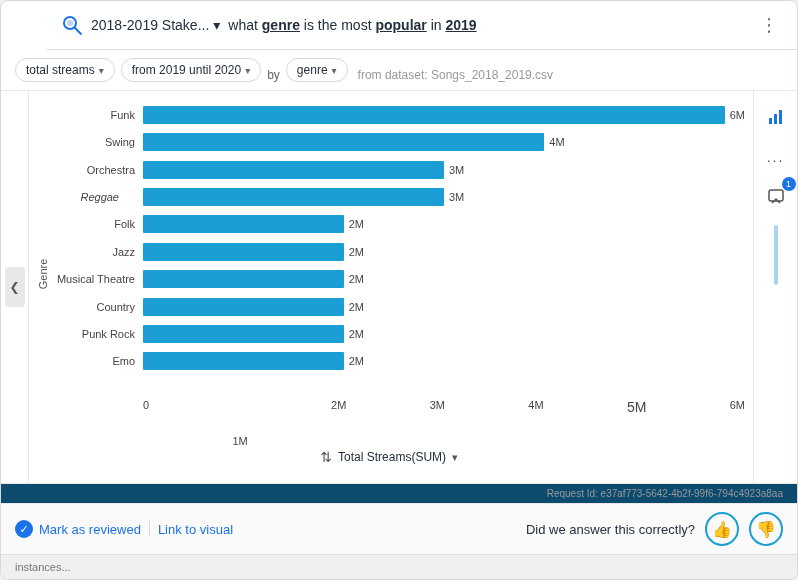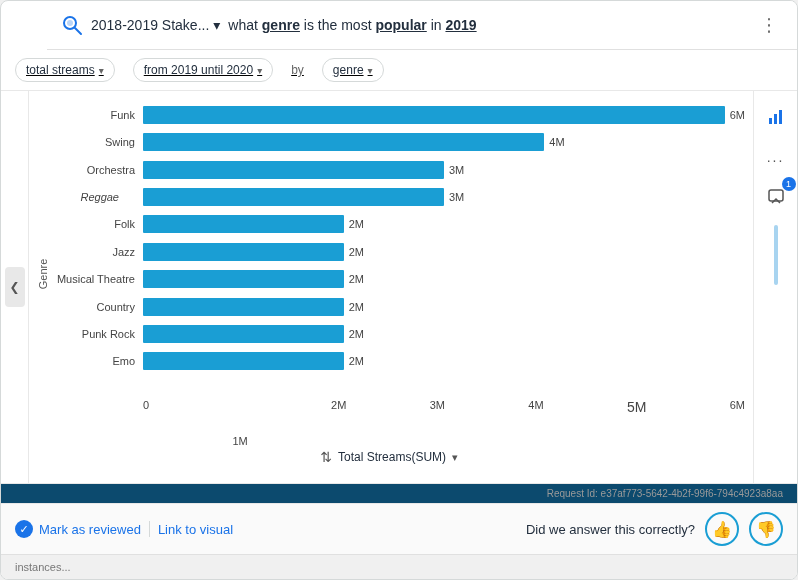--- a/index.html
+++ b/index.html
@@ -60,26 +60,25 @@
       justify-content: center;
       cursor: pointer;
       border-radius: 4px;
       color: #666;
       font-size: 18px;
     }
 
     
     .filter-bar {
       display: flex;
-      align-items: center;
+      align-items: flex-end;
       padding: 8px 14px;
-      gap: 18px;
+      gap: 6px;
       border-bottom: 1px solid #e8e8e8;
       background: #fff;
-      text-decoration: underline;
     }
     .filter-chip {
       display: flex;
       align-items: center;
       gap: 4px;
       padding: 4px 10px;
       border: 1px solid #d5d9d9;
       border-radius: 16px;
       font-size: 12px;
       color: #232f3e;
@@ -321,20 +320,21 @@
     </div>
     <div class="filter-chip">
       <span>from 2019 until 2020</span>
       <span class="arrow">▾</span>
     </div>
     <span class="filter-by">by</span>
     <div class="filter-chip">
       <span>genre</span>
       <span class="arrow">▾</span>
     </div>
+    <span class="dataset-info">from dataset: Songs_2018_2019.csv</span>
   </div>
 
   <div class="main-content">
 
     <div class="left-sidebar">
       <div class="collapse-btn">❮</div>
     </div>
 
     <div class="chart-area">
 

